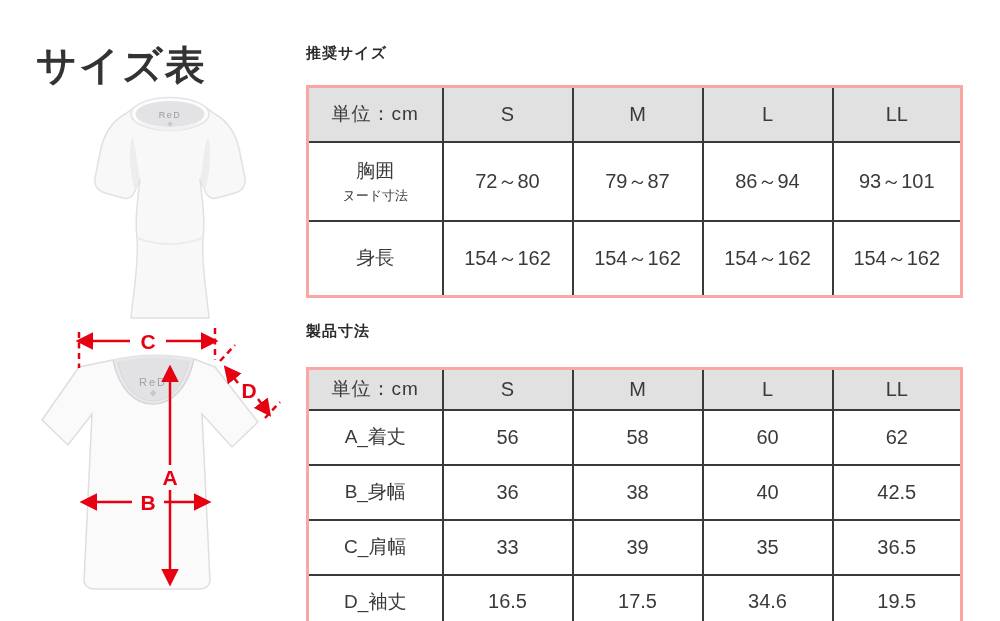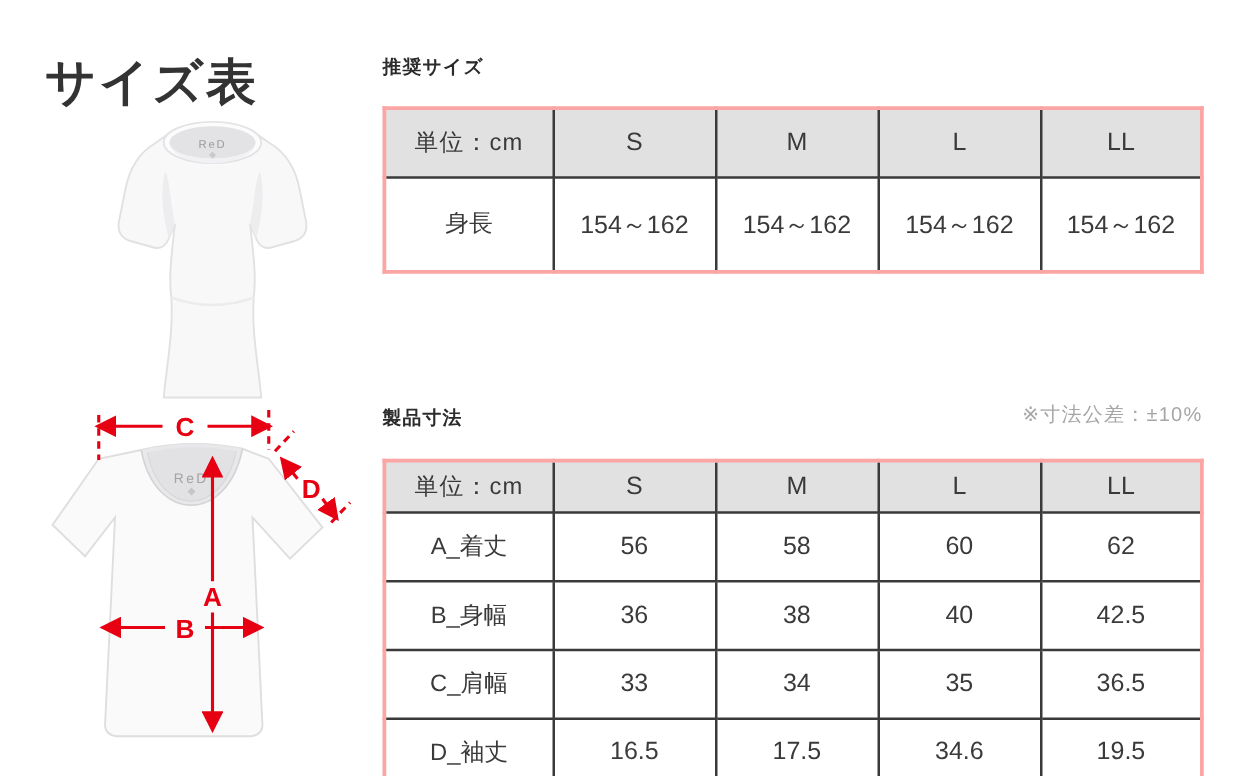--- a/index.html
+++ b/index.html
@@ -133,33 +133,42 @@
     <thead>
       <tr>
         <th class="unit-cell">単位：cm</th>
         <th>S</th>
         <th>M</th>
         <th>L</th>
         <th>LL</th>
       </tr>
     </thead>
     <tbody>
+      <tr class="row-chest">
+        <th class="rowlabel">
+          <span class="lbl">胸囲</span>
+          <span class="sub">ヌード寸法</span>
+        </th>
+        <td class="val">72～80</td>
+        <td class="val">79～87</td>
+        <td class="val">86～94</td>
+        <td class="val">93～101</td>
+      </tr>
       <tr class="row-height">
         <th class="rowlabel">身長</th>
         <td class="val">154～162</td>
         <td class="val">154～162</td>
         <td class="val">154～162</td>
         <td class="val">154～162</td>
       </tr>
     </tbody>
   </table>
 
   <div class="prod-heading-row">
     <div class="section-heading">製品寸法</div>
-    <div class="tolerance-note">※寸法公差：±10%</div>
   </div>
 
   <table class="t2">
     <colgroup>
         <col style="width:135px">
         <col style="width:130px">
         <col style="width:130px">
         <col style="width:130px">
         <col style="width:129px">
       </colgroup>
@@ -183,21 +192,21 @@
       <tr>
         <th class="rowlabel">B_身幅</th>
         <td class="val">36</td>
         <td class="val">38</td>
         <td class="val">40</td>
         <td class="val">42.5</td>
       </tr>
       <tr>
         <th class="rowlabel">C_肩幅</th>
         <td class="val">33</td>
-        <td class="val">34</td>
+        <td class="val">39</td>
         <td class="val">35</td>
         <td class="val">36.5</td>
       </tr>
       <tr>
         <th class="rowlabel">D_袖丈</th>
         <td class="val">16.5</td>
         <td class="val">17.5</td>
         <td class="val">34.6</td>
         <td class="val">19.5</td>
       </tr>

